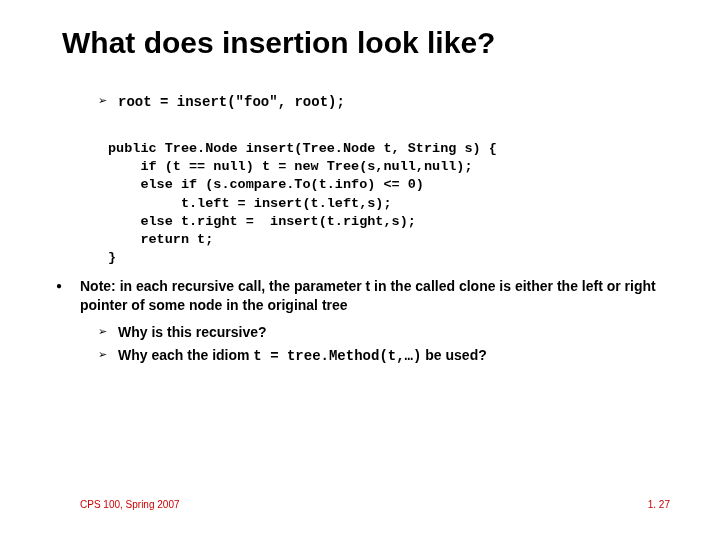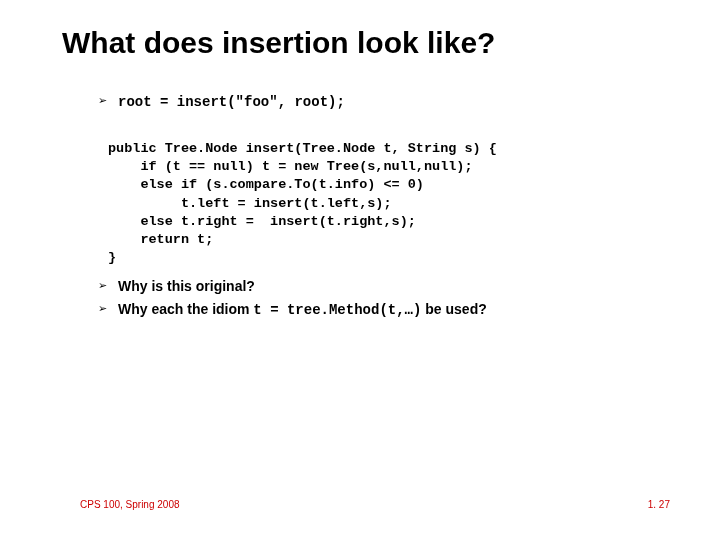--- a/index.html
+++ b/index.html
@@ -108,25 +108,26 @@
     </div>
 
     <div class="codeblock">public Tree.Node insert(Tree.Node t, String s) {
     if (t == null) t = new Tree(s,null,null);
     else if (s.compare.To(t.info) &lt;= 0)
          t.left = insert(t.left,s);
     else t.right =  insert(t.right,s);
     return t;
 }</div>
 
+    <div class="l1">Note: in each recursive call, the parameter t in the called clone is either the left or right pointer of some node in the original tree</div>
 
-    <div class="l2 arrow">Why is this original?</div>
+    <div class="l2 arrow">Why is this recursive?</div>
 
     <div class="l2 arrow">
       <span>Why each the idiom </span><span class="mono">t = tree.Method(t,…)</span><span> be used?</span>
     </div>
 
   </div>
 
-  <div class="footer-left">CPS 100, Spring 2008</div>
+  <div class="footer-left">CPS 100, Spring 2007</div>
   <div class="footer-right">1. 27</div>
 
 </div>
 
 </body></html>

